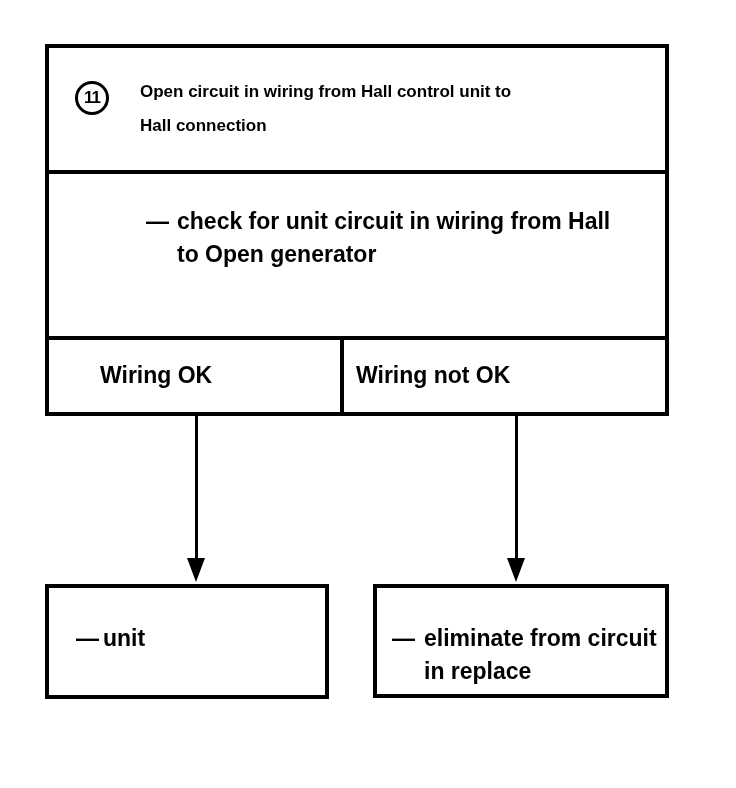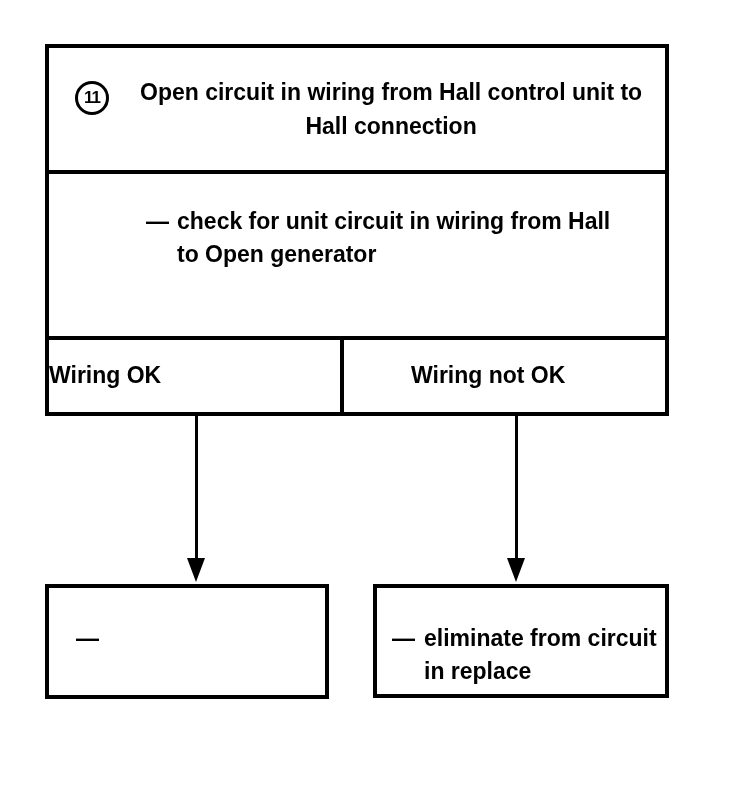--- a/index.html
+++ b/index.html
@@ -29,39 +29,38 @@
     display: flex;
     flex-direction: column;
   }
   .row-title {
     height: 126px;
     box-sizing: border-box;
     border-bottom: 4px solid #000;
     display: flex;
     align-items: flex-start;
     padding: 27px 0 0 26px;
-    text-align: center;
   }
   .badge {
     width: 34px;
     height: 34px;
     box-sizing: border-box;
     border: 3px solid #000;
     border-radius: 50%;
     flex: none;
     margin-top: 6px;
     margin-right: 31px;
     display: flex;
     align-items: center;
     justify-content: center;
     font-size: 17px;
     letter-spacing: -1px;
   }
   .title-lines {
-    font-size: 23px;
+    font-size: 17px;
     line-height: 34px;
   }
   .row-check {
     height: 166px;
     box-sizing: border-box;
     border-bottom: 4px solid #000;
     display: flex;
     align-items: flex-start;
     padding: 31px 0 0 97px;
     font-size: 23px;
@@ -79,24 +78,25 @@
   .cell {
     box-sizing: border-box;
     font-size: 23px;
     line-height: 28px;
     padding-top: 21px;
   }
   .cell-left {
     width: 295px;
     flex: none;
     border-right: 4px solid #000;
+    padding-left: 51px;
   }
   .cell-right {
     flex: 1;
-    padding-left: 67px;
+    margin-left: 12px;
   }
   
   .arrow {
     position: absolute;
     top: 416px;
     width: 22px;
     height: 166px;
   }
   .arrow-shaft {
     position: absolute;
@@ -185,20 +185,21 @@
     <div class="arrow-head"></div>
   </div>
   <div class="arrow arrow-right">
     <div class="arrow-shaft"></div>
     <div class="arrow-head"></div>
   </div>
 
   <div class="action-box action-left">
     <span class="dash">—</span>
     <div>
+      <div>unit</div>
     </div>
   </div>
 
   <div class="action-box action-right">
     <span class="dash">—</span>
     <div>
       <div>eliminate from circuit</div>
       <div>in replace</div>
     </div>
   </div>

